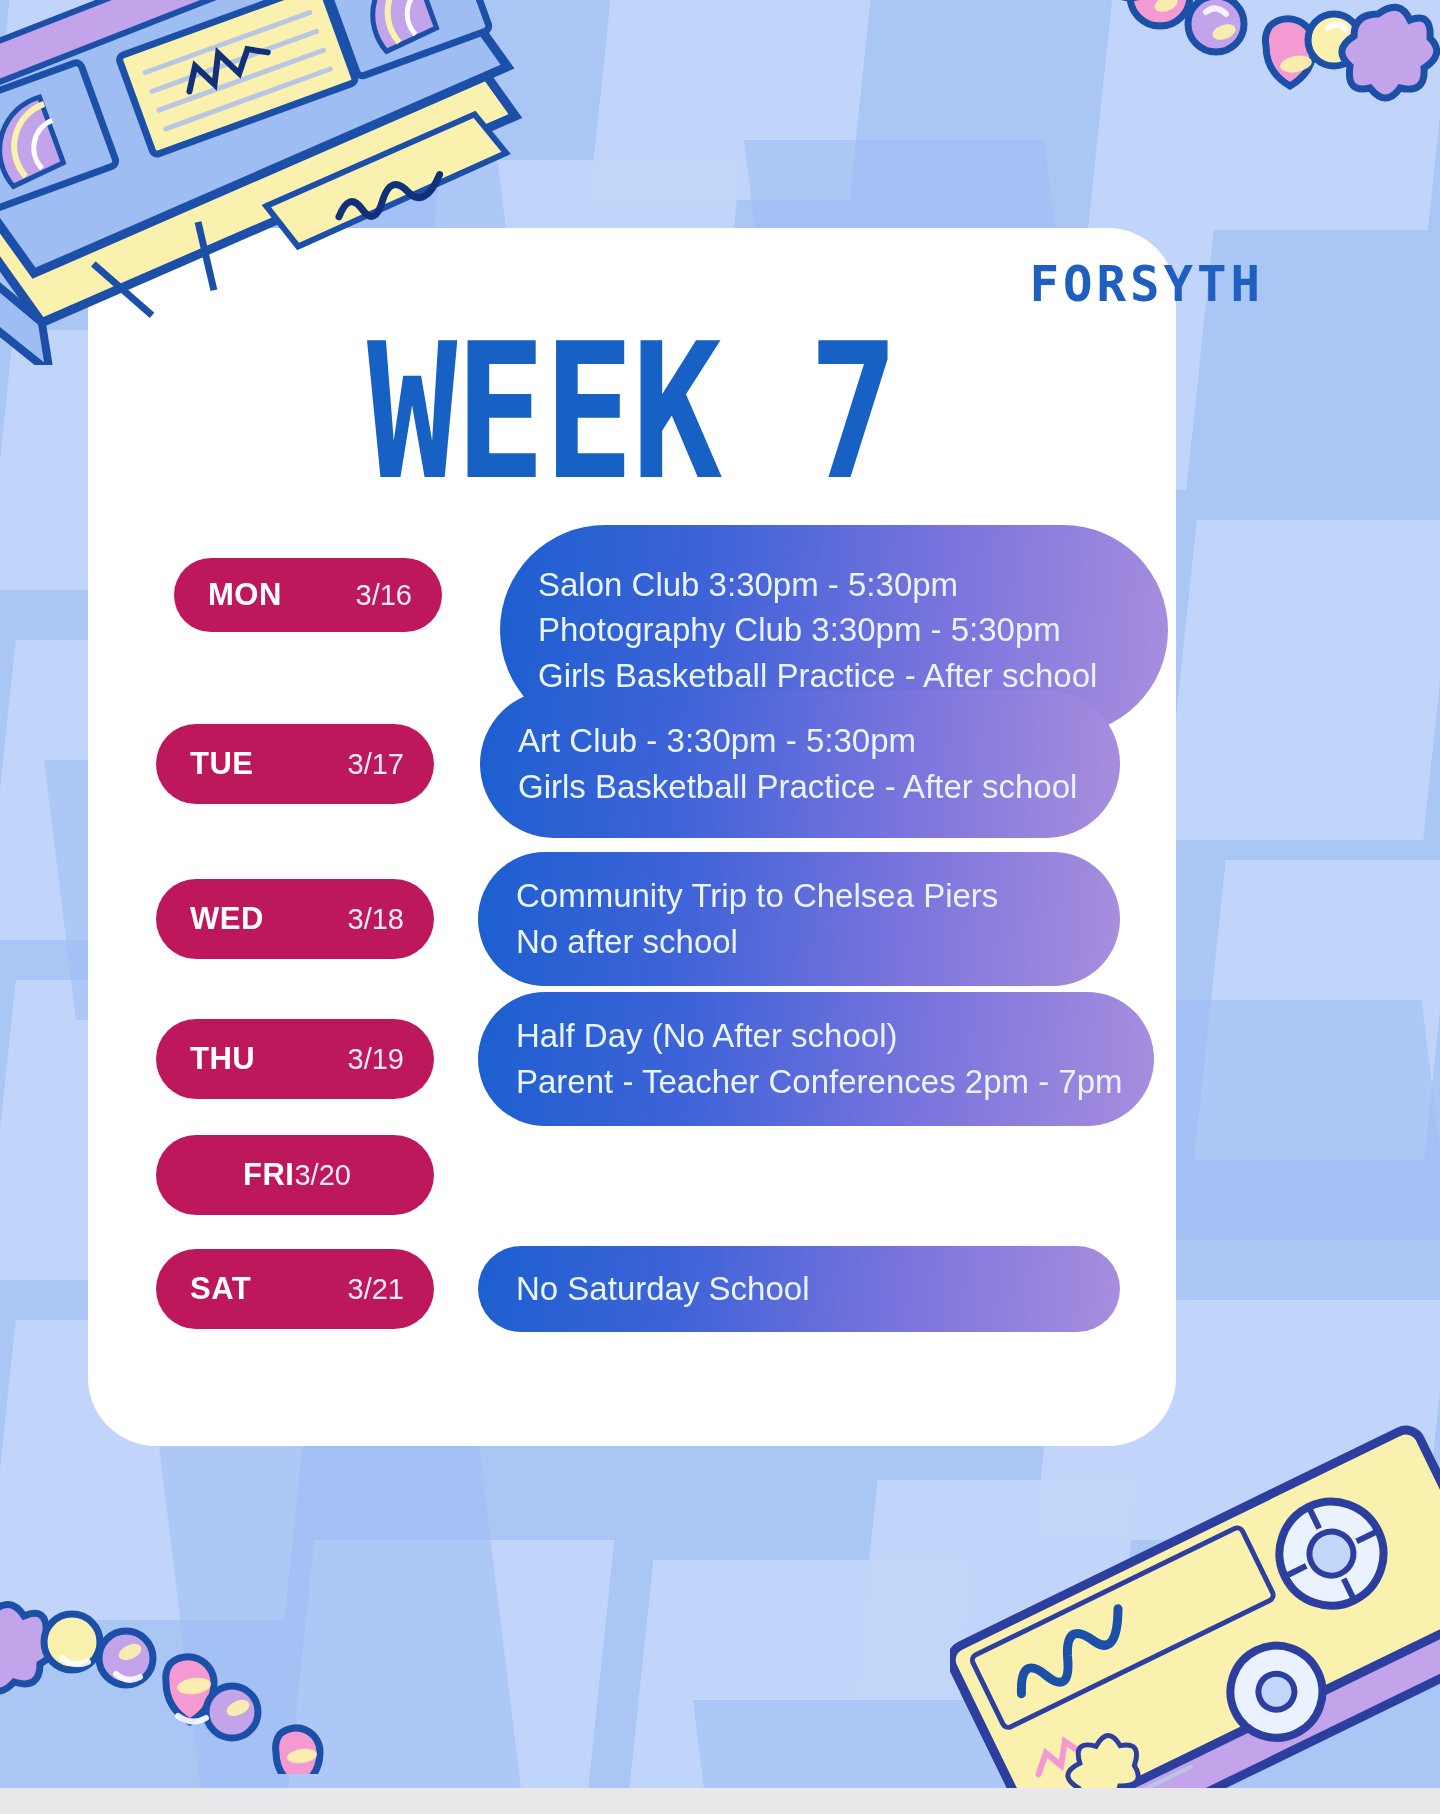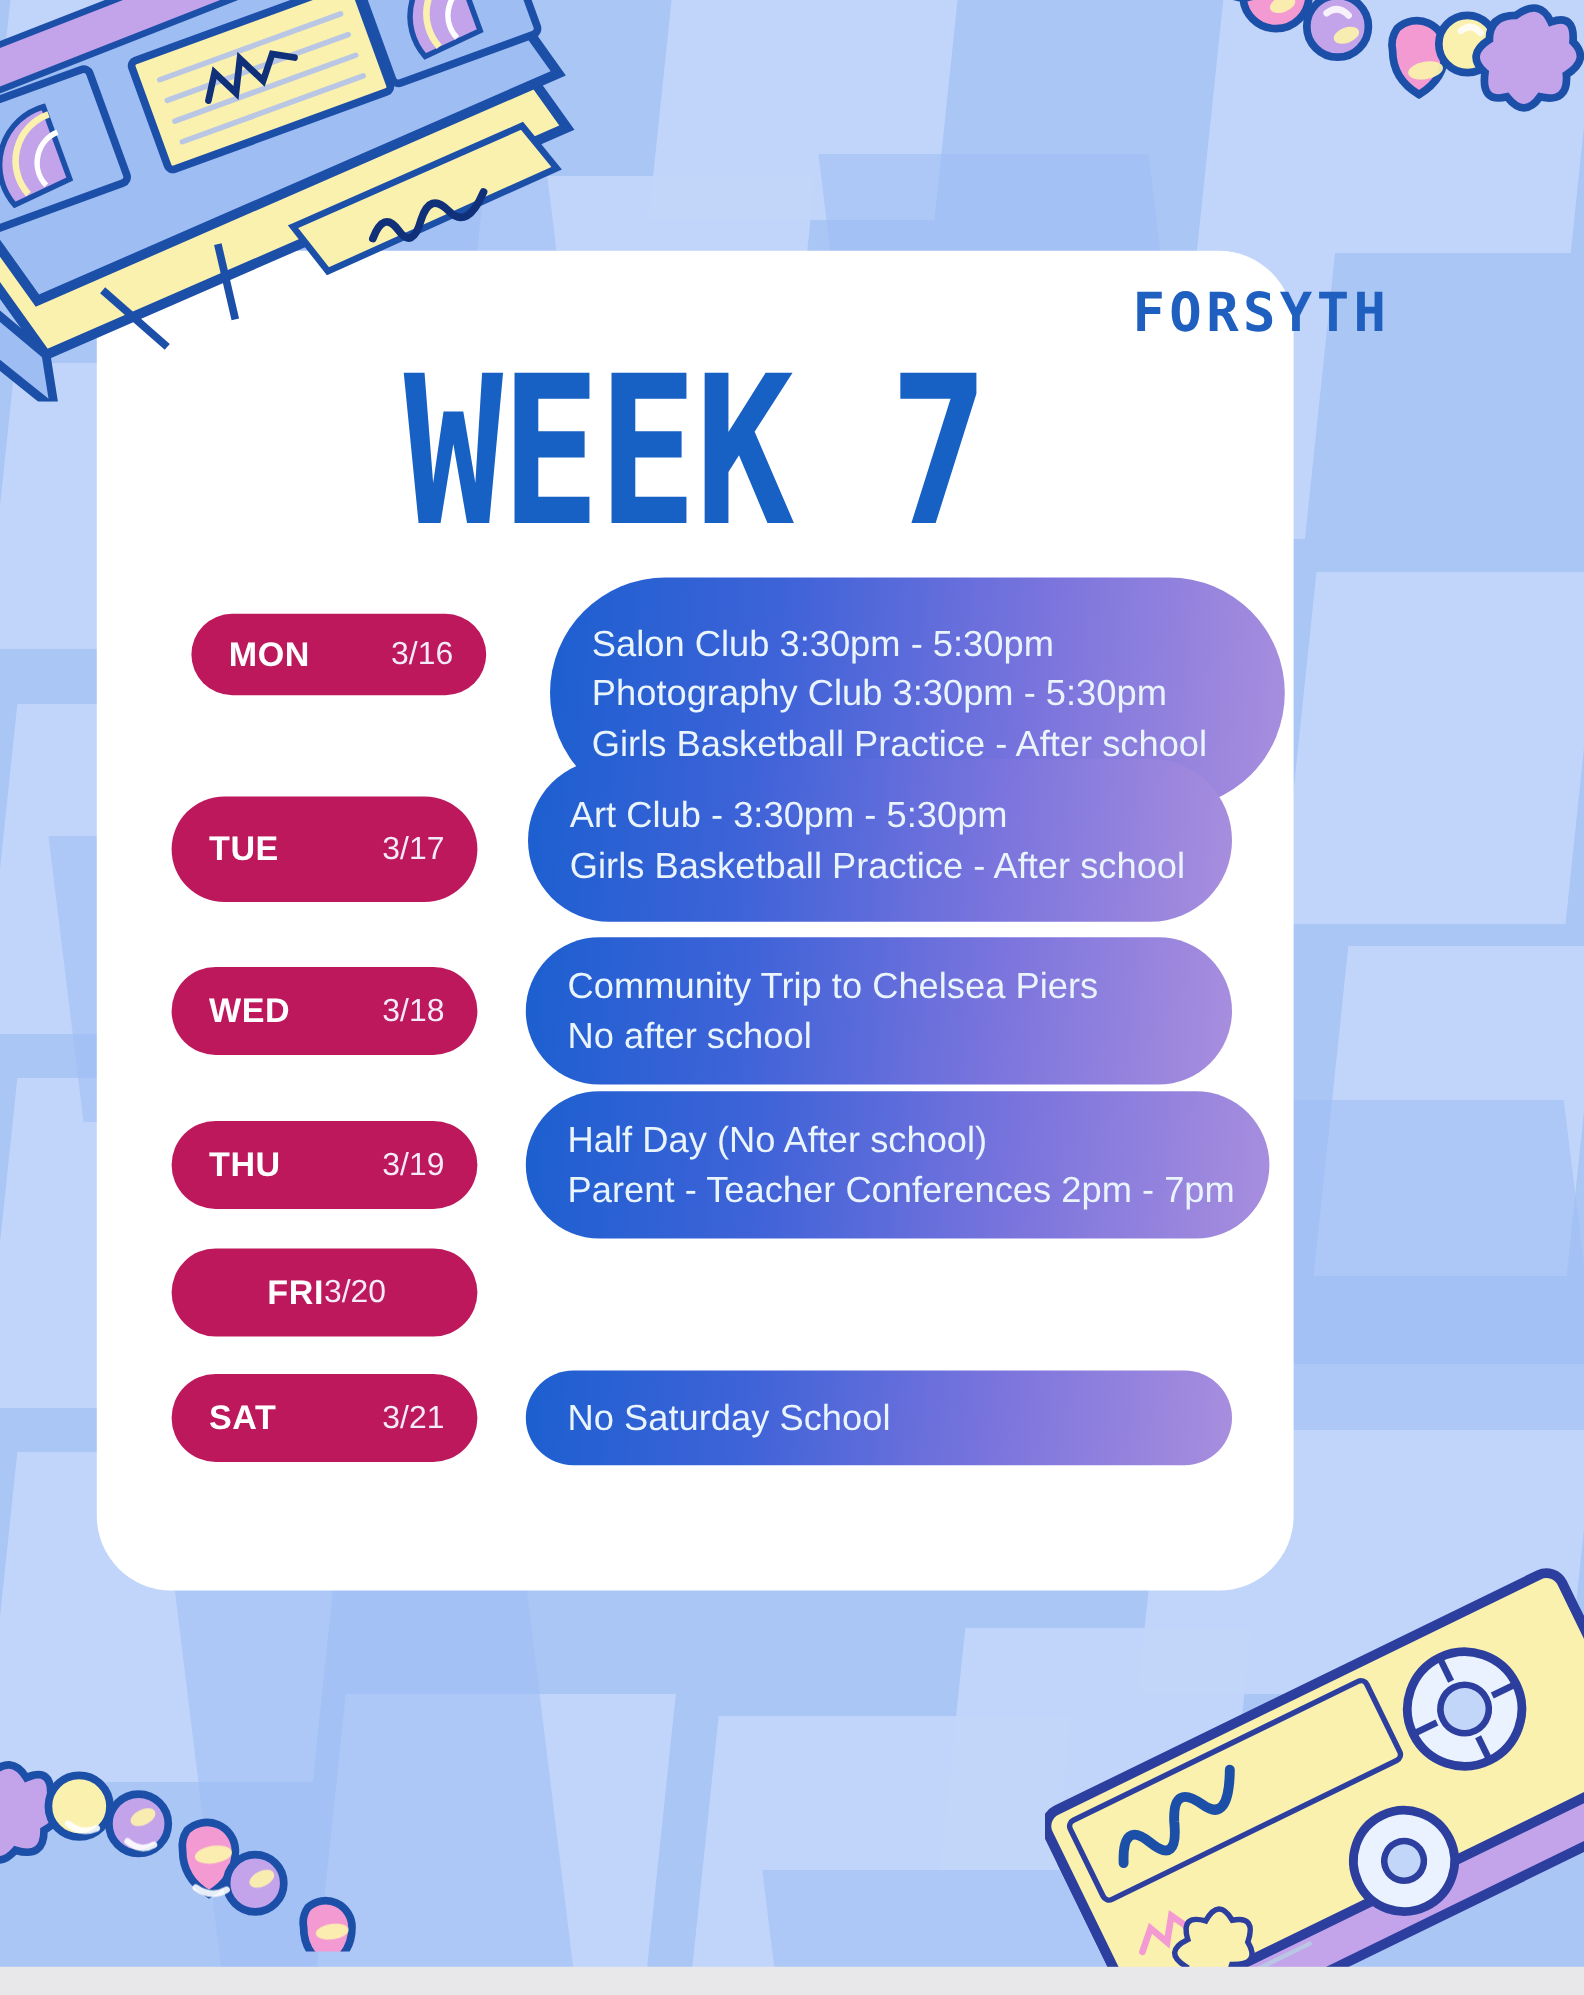--- a/index.html
+++ b/index.html
@@ -244,21 +244,21 @@
         <span class="day-abbr">MON</span>
         <span class="day-date">3/16</span>
       </div>
       <div class="event-pill" style="left: 500px; width: 668px; height: 210px; top: 0px; margin-top: 35px;">
         <div class="event-line">Salon Club 3:30pm - 5:30pm</div>
         <div class="event-line">Photography Club 3:30pm - 5:30pm</div>
         <div class="event-line">Girls Basketball Practice - After school</div>
       </div>
     </div>
     <div class="row" style="top: 200px; height: 148px;">
-      <div class="day-pill" style="left: 156px; width: 278px; height: 96px; top: 34px; padding: 0px 30px 0px 34px;">
+      <div class="day-pill" style="left: 156px; width: 278px; height: 80px; top: 34px; padding: 0px 30px 0px 34px;">
         <span class="day-abbr">TUE</span>
         <span class="day-date">3/17</span>
       </div>
       <div class="event-pill" style="left: 480px; width: 640px; height: 148px; top: 0px;">
         <div class="event-line">Art Club - 3:30pm - 5:30pm</div>
         <div class="event-line">Girls Basketball Practice - After school</div>
       </div>
     </div>
     <div class="row" style="top: 362px; height: 134px;">
       <div class="day-pill" style="left: 156px; width: 278px; height: 80px; top: 27px; padding: 0px 30px 0px 34px;">

